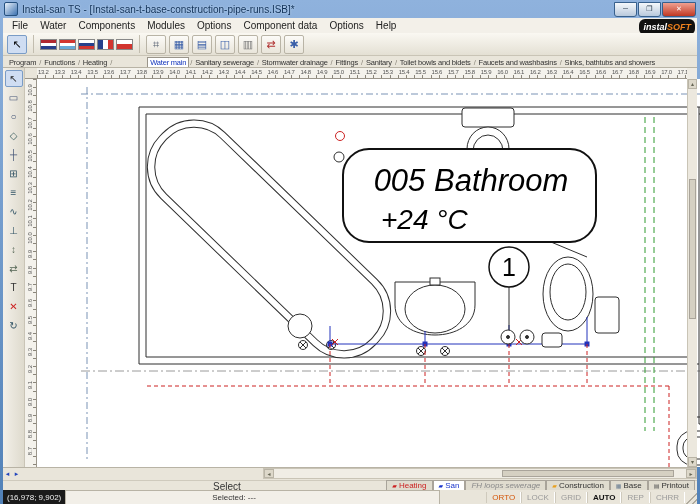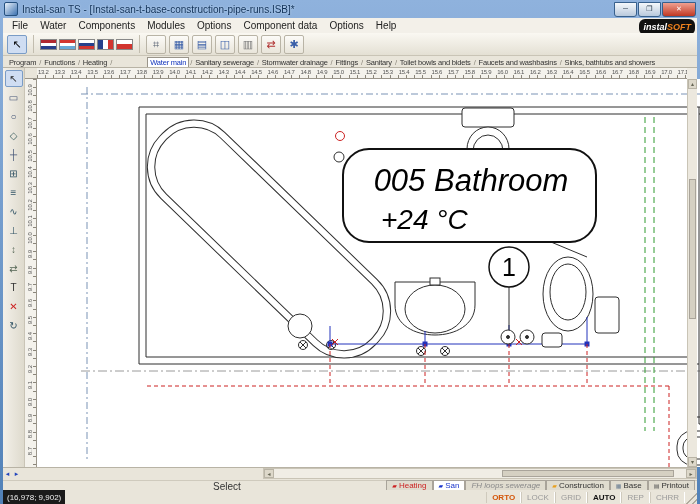--- a/index.html
+++ b/index.html
@@ -444,22 +444,23 @@
           </div>
           <div class="mtab">
             <span class="mglyph" style="color: rgb(85, 85, 85);">▤</span>
             <span class="mlab" style="color: rgb(51, 51, 51);">Printout</span>
           </div>
         </span>
     </div>
 
     <div class="rowC">
       <span class="coords">(16,978; 9,902)</span>
+      <span class="msg">Selected: ---</span>
       <span class="toggles" id="toggles">
-          <span class="toggle" style="color: rgb(212, 86, 10); font-weight: bold; text-align: right;">ORTO</span>
+          <span class="toggle" style="color: rgb(212, 86, 10); font-weight: normal; text-align: right;">ORTO</span>
           <span class="toggle" style="color: rgb(154, 154, 154);">LOCK</span>
           <span class="toggle" style="color: rgb(154, 154, 154);">GRID</span>
           <span class="toggle" style="color: rgb(17, 17, 17); font-weight: bold;">AUTO</span>
           <span class="toggle" style="color: rgb(154, 154, 154);">REP</span>
           <span class="toggle" style="color: rgb(154, 154, 154);">CHRR</span>
         </span>
       <span class="grip"></span>
     </div>
   </div>
 </div>

